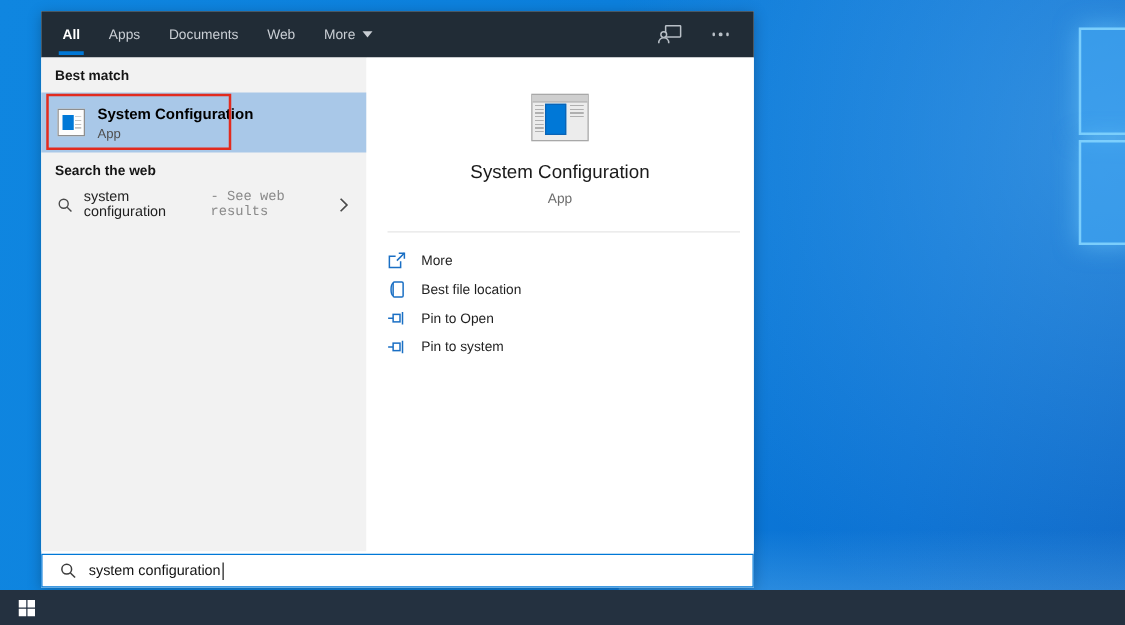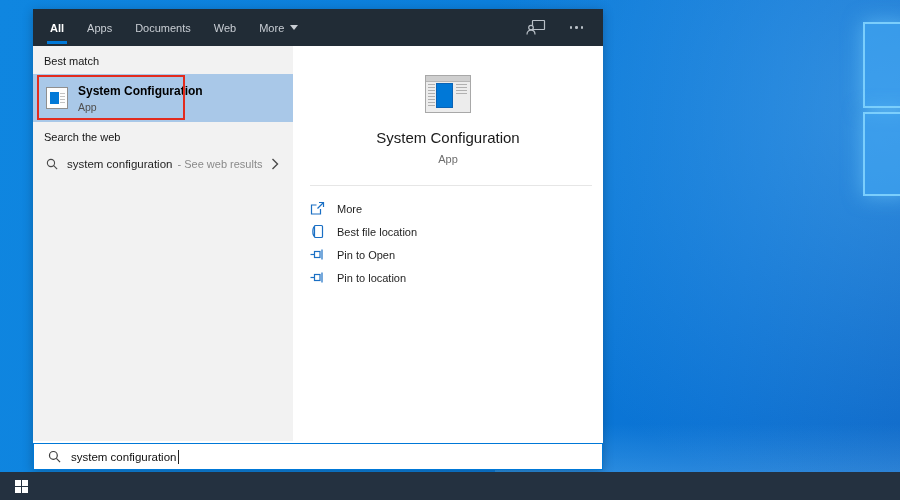--- a/index.html
+++ b/index.html
@@ -62,21 +62,21 @@
   }
   .topbar-icons { display: flex; align-items: center; gap: 24px; color: #b9c0c7; }
   .dots { display: flex; gap: 3px; }
   .dots i { width: 2.5px; height: 2.5px; background: #b9c0c7; border-radius: 50%; }
 
   
   .results { position: absolute; left: 0; top: 37px; width: 100%; height: 395px; display: flex; }
   .left-col { width: 260px; background: #f2f2f2; position: relative; }
   .right-col { flex: 1; background: #fff; }
 
-  .section-header { font-size: 11px; font-weight: 400; color: #151515; padding: 9px 0 7px 11px; }
+  .section-header { font-size: 11px; font-weight: 700; color: #151515; padding: 9px 0 7px 11px; }
 
   .best-match-row {
     position: relative; height: 48px; display: flex; align-items: center;
     background: var(--highlight, #a9c8e8); cursor: default;
   }
   .mini-app-icon {
     position: relative; width: 22px; height: 22px; margin-left: 13px;
     background: #fdfdfd; border: 1px solid #8f8f8f; flex: none;
   }
   .mini-app-icon::after {
@@ -91,21 +91,21 @@
   .bm-title { font-size: 12px; font-weight: 700; color: #000; }
   .bm-sub { font-size: 10.5px; color: #4f4f4f; margin-top: 3px; }
   .red-annotation {
     position: absolute; left: 4px; top: 1px; width: 148px; height: 45px;
     border: 2px solid var(--annotation-red, #e22b1e); pointer-events: none;
   }
 
   .web-row { display: flex; align-items: center; height: 28px; padding-left: 13px; cursor: default; }
   .web-row .q-icon { display: flex; margin-right: 9px; color: #4a4a4a; }
   .query { font-size: 11.5px; color: #1f1f1f; }
-  .suffix { font-size: 11px; color: #8a8a8a; margin-left: 5px; }
+  .suffix { font-size: 11px; color: #8a8a8a; margin-left: 5px; font-family: Liberation Mono, monospace; }
   .chev { margin-left: auto; margin-right: 14px; display: flex; color: #4a4a4a; }
 
   
   .big-app-icon {
     position: relative; width: 46px; height: 38px; margin: 29px auto 0;
     background: #ececec; border: 1px solid #a8a8a8;
   }
   .big-app-icon::before {
     content: ""; position: absolute; left: 0; top: 0; right: 0; height: 5px;
     background: #cfcfcf; border-bottom: 1px solid #b5b5b5;
@@ -276,21 +276,21 @@
           </div>
 
           <div class="action-row">
             <span class="aicon">
               <svg width="15" height="15" viewBox="0 0 15 15" fill="none" stroke="currentColor" stroke-width="1.2">
                 <line x1="0.5" y1="7.5" x2="4.5" y2="7.5"></line>
                 <rect x="4.5" y="4.5" width="5.5" height="6"></rect>
                 <line x1="12" y1="2.5" x2="12" y2="12.5"></line>
               </svg>
             </span>
-            <span>Pin to location</span>
+            <span>Pin to system</span>
           </div>
         </div>
       </div>
     </div>
 
     <div class="search-box">
       <span class="s-icon">
         <svg width="13" height="13" viewBox="0 0 14 14" fill="none" stroke="currentColor" stroke-width="1.3">
           <circle cx="5.8" cy="5.8" r="4.2"></circle>
             <line x1="9" y1="9" x2="13" y2="13"></line>

